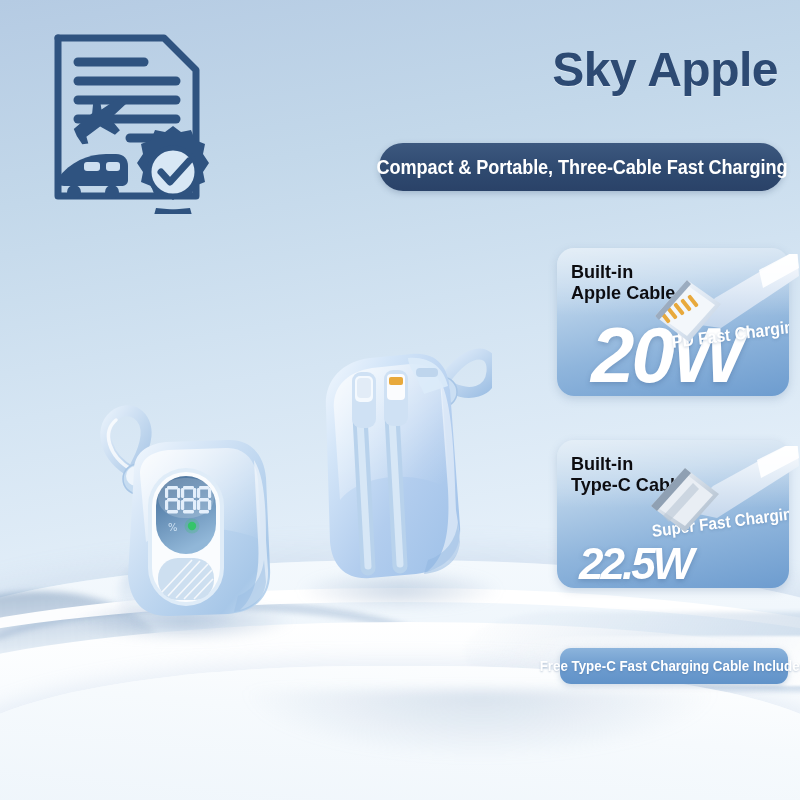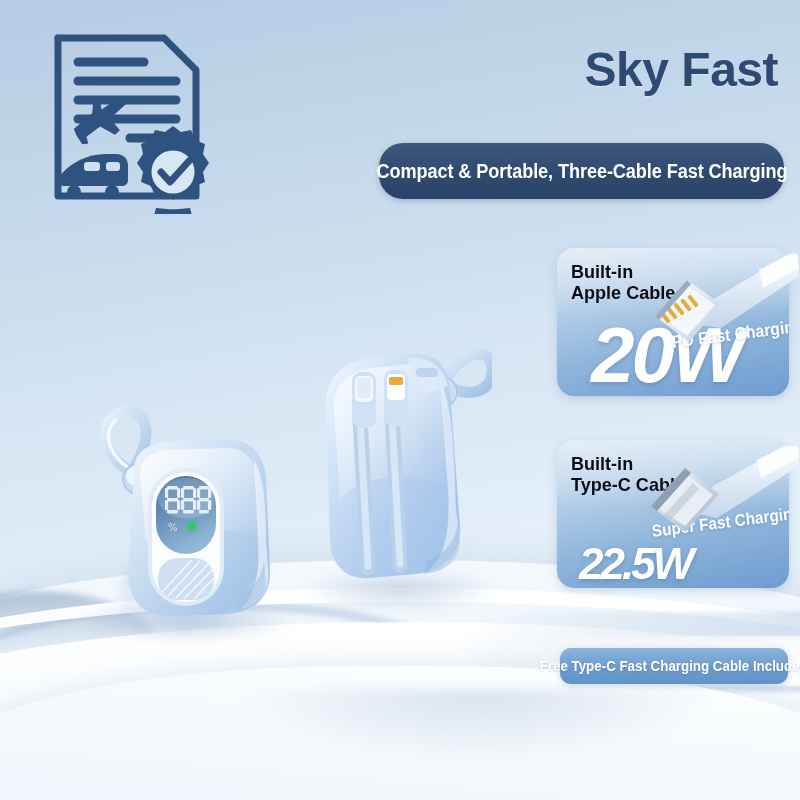--- a/index.html
+++ b/index.html
@@ -70,21 +70,21 @@
   .cert-icon { position:absolute; left:38px; top:24px; width:190px; height:190px; }
 
   
   .title {
     position:absolute; right:22px; top:46px;
     font-size:48px; font-weight:bold; color:#2d4a73;
     letter-spacing:-.5px; line-height:1;
     text-shadow:0 1px 0 rgba(255,255,255,.4);
   }
   .pill-banner {
-    position:absolute; left:379px; top:143px; width:405px; height:56px;
+    position:absolute; left:379px; top:143px; width:405px; height:48px;
     background:linear-gradient(180deg,#3c587f 0%,#2f4a70 55%,#2a4268 100%);
     border-radius:24px;
     display:flex; align-items:center; justify-content:center;
     box-shadow:0 2px 6px rgba(40,65,100,.25);
   }
   .pill-banner span {
     color:#ffffff; font-size:19.5px; font-weight:bold;
     transform:scaleX(.93); white-space:nowrap;
     letter-spacing:-.1px;
   }
@@ -210,21 +210,21 @@
         <path d="M35 0 l8 6 10-2 4 10 10 4 -2 10 6 9 -6 9 2 10 -10 4 -4 10 -10 -2 -8 6 -8 -6 -10 2 -4 -10 -10 -4 2 -10 -6 -9 6 -9 -2 -10 10 -4 4 -10 10 2 Z" fill="#2f5380"></path>
         <circle cx="35" cy="46" r="24" fill="#d8e7f5"></circle>
         <circle cx="35" cy="46" r="24" fill="none" stroke="#2f5380" stroke-width="5"></circle>
         <path d="M23 46 l9 10 19 -21" fill="none" stroke="#2f5380" stroke-width="7" stroke-linecap="round" stroke-linejoin="round"></path>
         <path d="M18 82 l-6 22 14 -7 9 10 5 -23 Z" fill="#2f5380"></path>
         <path d="M52 82 l6 22 -14 -7 -9 10 -5 -23 Z" fill="#2f5380"></path>
       </g>
     </svg>
   </div>
 
-  <div class="title">Sky Fast</div>
+  <div class="title">Sky Apple</div>
 
   <div class="pill-banner">
     <span>Compact &amp; Portable, Three-Cable Fast Charging</span>
   </div>
 
   <div class="approve">
   </div>
 
   <div class="pb-shadow-a"></div>
   <div class="led-reflect"></div>

